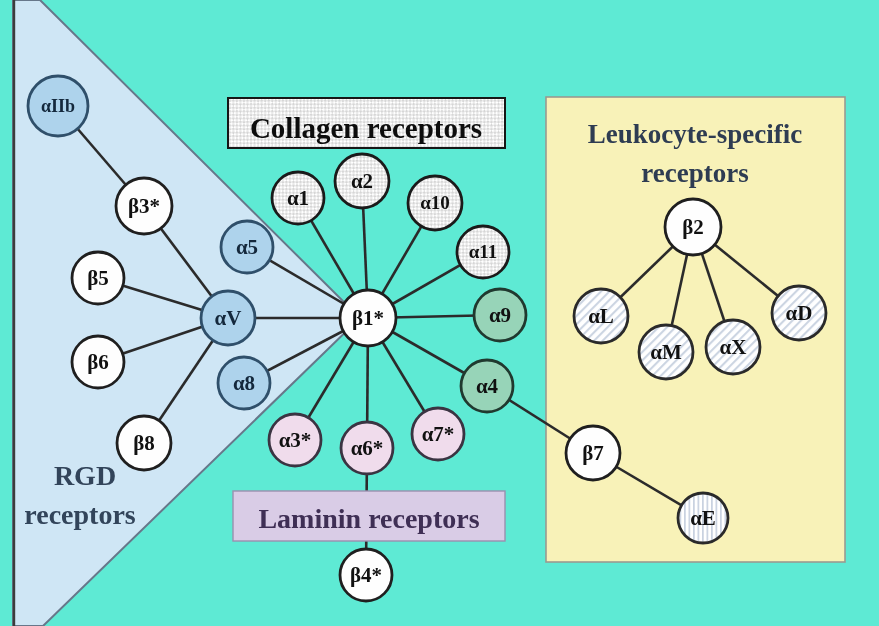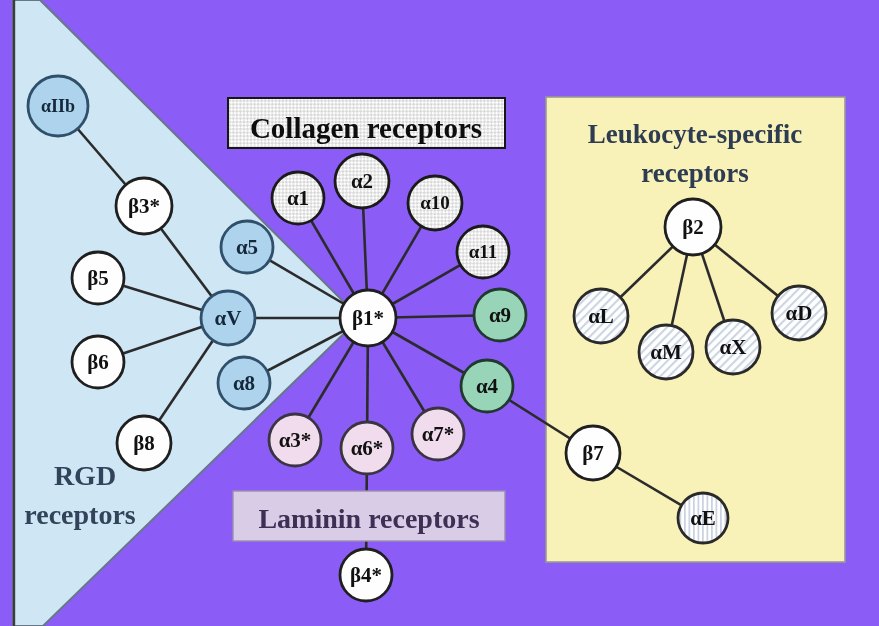--- a/index.html
+++ b/index.html
@@ -2,21 +2,21 @@
 <html><head>
 <meta charset="utf-8">
 <style>
   html, body {
     margin: 0; padding: 0; background: #ffffff;
     font-family: "Liberation Serif", "DejaVu Serif", serif;
   }
   .stage {
     position: relative;
     width: 879px; height: 626px;
-    background: #8b5cf6;
+    background: #5eead4;
     overflow: hidden;
   }
   svg text {
     font-family: "Liberation Serif", "DejaVu Serif", serif;
     font-weight: bold;
   }
 </style>
 </head>
 <body>
 

